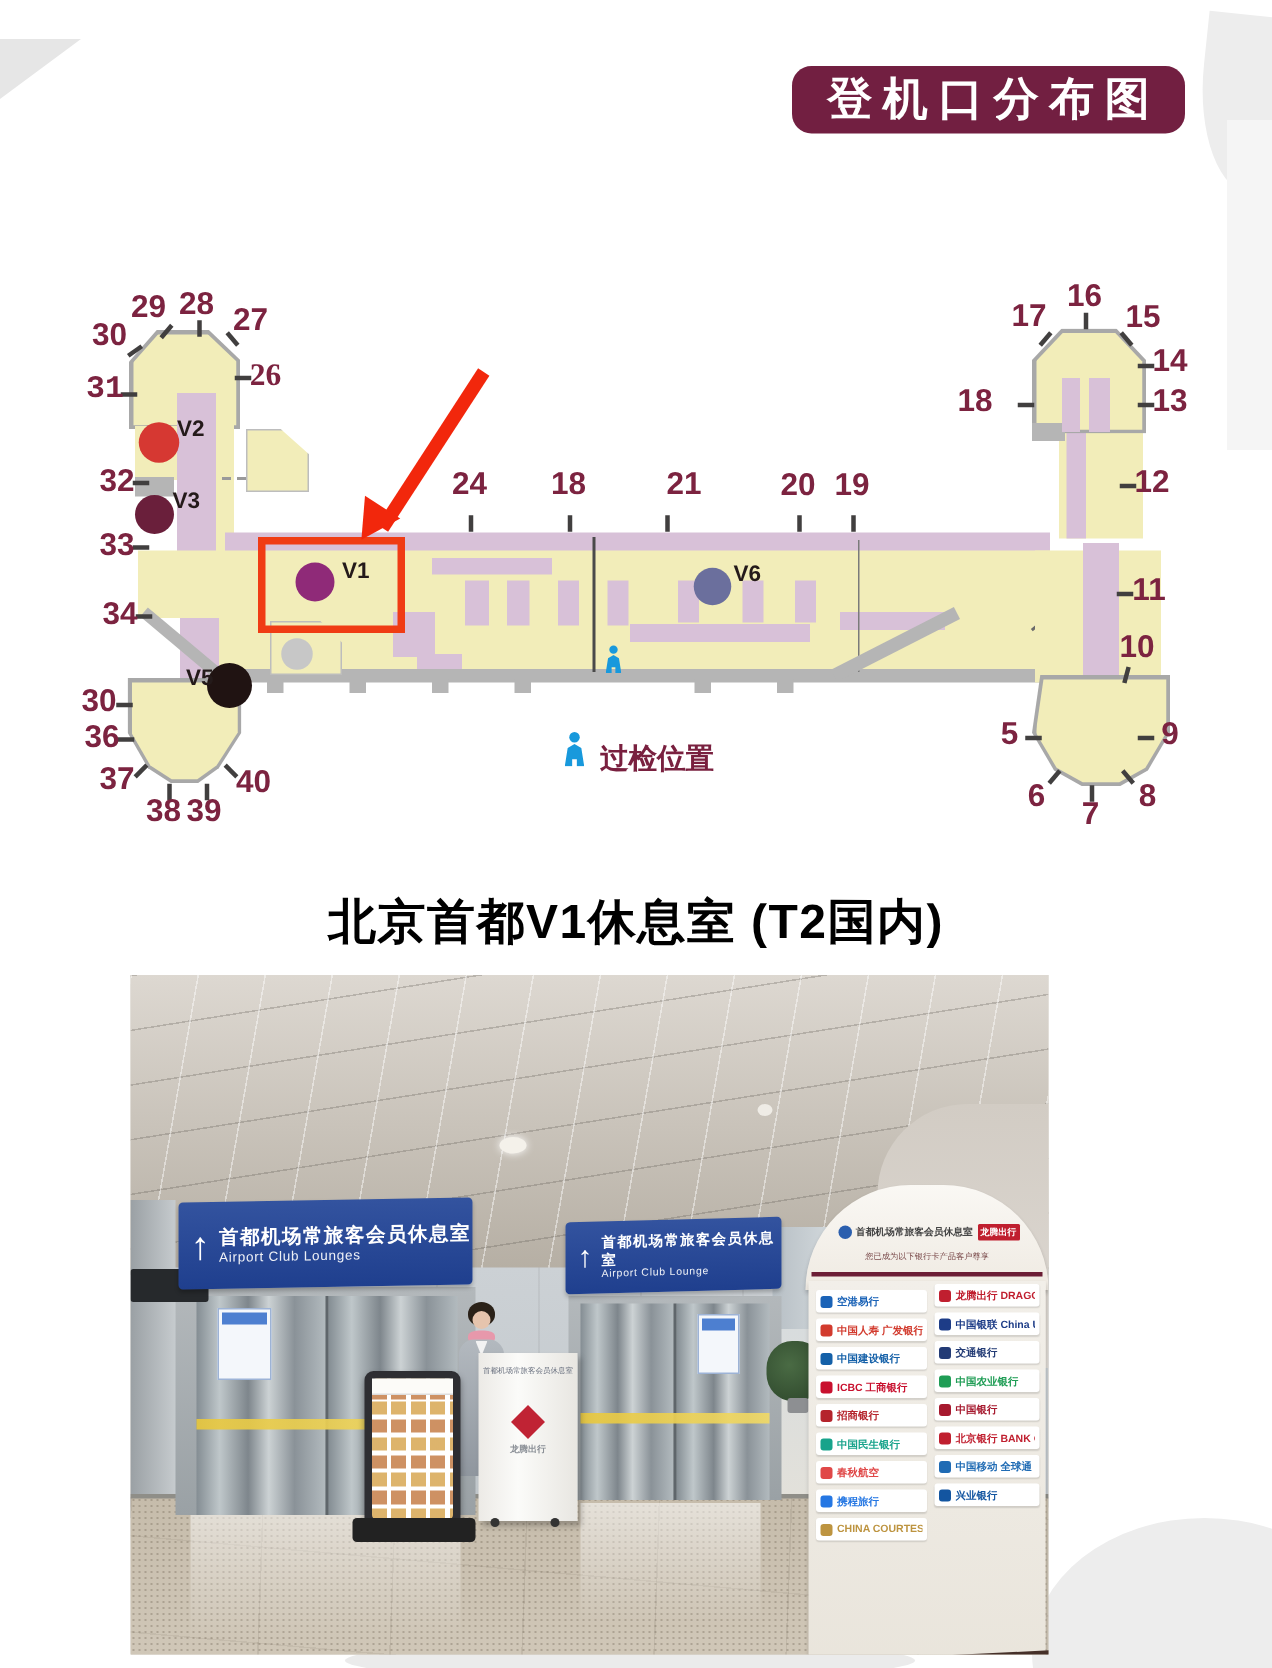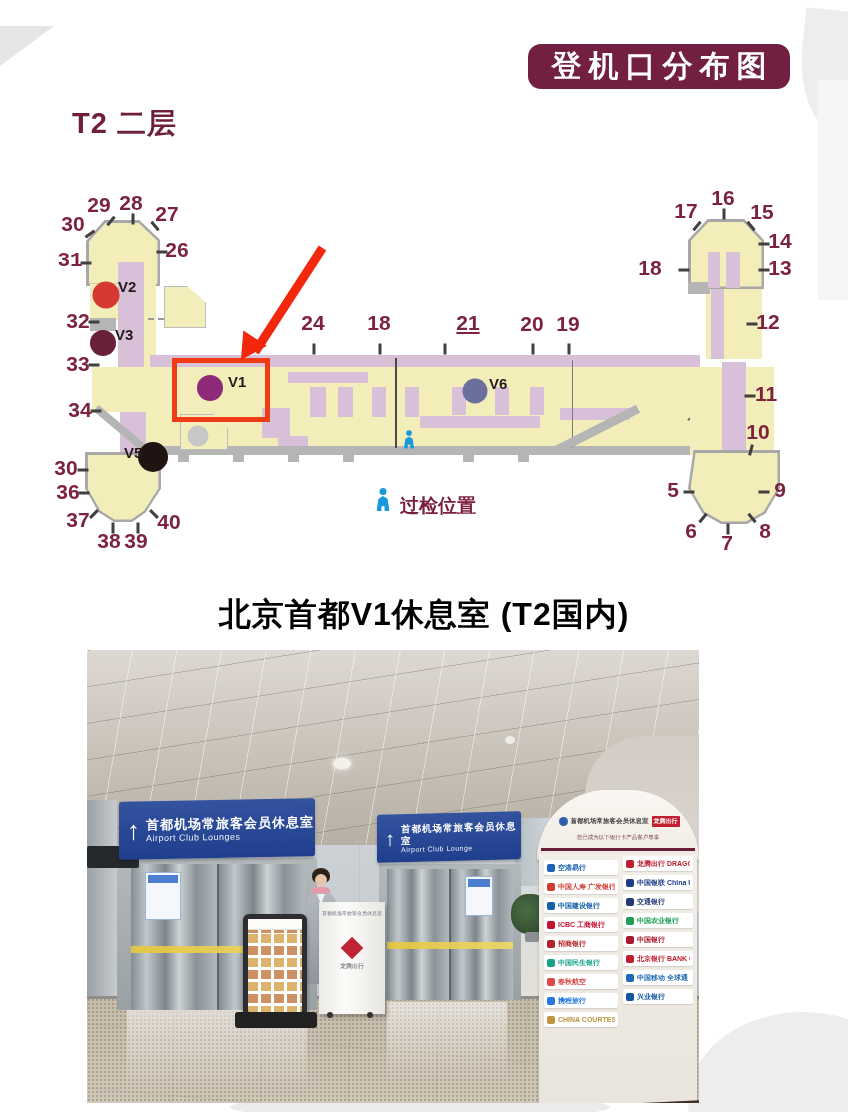--- a/index.html
+++ b/index.html
@@ -139,21 +139,20 @@
 
   <i class="shp sw-tl"></i>
   <i class="shp sw-tr"></i>
   <i class="shp sw-redge"></i>
   <i class="shp sw-br"></i>
   <i class="shp sw-bc"></i>
 
   <div class="abs" id="map">
 
     <div class="abs banner">登机口分布图</div>
-    <div class="abs floor-label">T2 二层</div>
 
     <div class="abs">
 
       <div class="oct gg" style="left:86px;top:220px;width:74px;height:66px;clip-path:polygon(0 32%,25% 0,72% 0,100% 30%,100% 100%,0 100%);background:#a8a8a8;">
         <div class="inner" style="clip-path:polygon(0 32%,25% 0,72% 0,100% 30%,100% 100%,0 100%);"></div>
       </div>
       <i class="shp yy" style="left:90px;top:284px;width:64px;height:36px;"></i>
       <i class="shp gg" style="left:90px;top:318px;width:26px;height:13px;"></i>
       <i class="shp pp" style="left:118px;top:262px;width:26px;height:22px;"></i>
 
@@ -235,21 +234,21 @@
         <div class="gate">
           <span class="gate-tick" style="left: 90px; top: 234px; transform: translate(-50%, -50%) rotate(55deg);"></span>
           <span class="gate-num" style="left: 73px; top: 224px;">30</span>
         </div>
         <div class="gate">
           <span class="gate-tick" style="left: 86px; top: 263px; transform: translate(-50%, -50%) rotate(90deg);"></span>
           <span class="gate-num" style="left: 70px; top: 260px; font-family: Liberation Mono, monospace;">31</span>
         </div>
         <div class="gate">
           <span class="gate-tick" style="left: 162px; top: 252px; transform: translate(-50%, -50%) rotate(90deg);"></span>
-          <span class="gate-num" style="left: 177px; top: 250px;">26</span>
+          <span class="gate-num" style="left: 177px; top: 250px; font-family: Liberation Serif, serif;">26</span>
         </div>
         <div class="gate">
           <span class="gate-tick" style="left: 94px; top: 322px; transform: translate(-50%, -50%) rotate(90deg);"></span>
           <span class="gate-num" style="left: 78px; top: 321px;">32</span>
         </div>
         <div class="gate">
           <span class="gate-tick" style="left: 94px; top: 365px; transform: translate(-50%, -50%) rotate(90deg);"></span>
           <span class="gate-num" style="left: 78px; top: 364px;">33</span>
         </div>
         <div class="gate">
@@ -283,21 +282,21 @@
         <div class="gate">
           <span class="gate-tick" style="left: 314px; top: 349px; transform: translate(-50%, -50%) rotate(0deg);"></span>
           <span class="gate-num" style="left: 313px; top: 323px;">24</span>
         </div>
         <div class="gate">
           <span class="gate-tick" style="left: 380px; top: 349px; transform: translate(-50%, -50%) rotate(0deg);"></span>
           <span class="gate-num" style="left: 379px; top: 323px;">18</span>
         </div>
         <div class="gate">
           <span class="gate-tick" style="left: 445px; top: 349px; transform: translate(-50%, -50%) rotate(0deg);"></span>
-          <span class="gate-num" style="left: 468px; top: 323px; text-decoration: underline;">21</span>
+          <span class="gate-num" style="left: 456px; top: 323px;">21</span>
         </div>
         <div class="gate">
           <span class="gate-tick" style="left: 533px; top: 349px; transform: translate(-50%, -50%) rotate(0deg);"></span>
           <span class="gate-num" style="left: 532px; top: 324px;">20</span>
         </div>
         <div class="gate">
           <span class="gate-tick" style="left: 569px; top: 349px; transform: translate(-50%, -50%) rotate(0deg);"></span>
           <span class="gate-num" style="left: 568px; top: 324px;">19</span>
         </div>
         <div class="gate">

